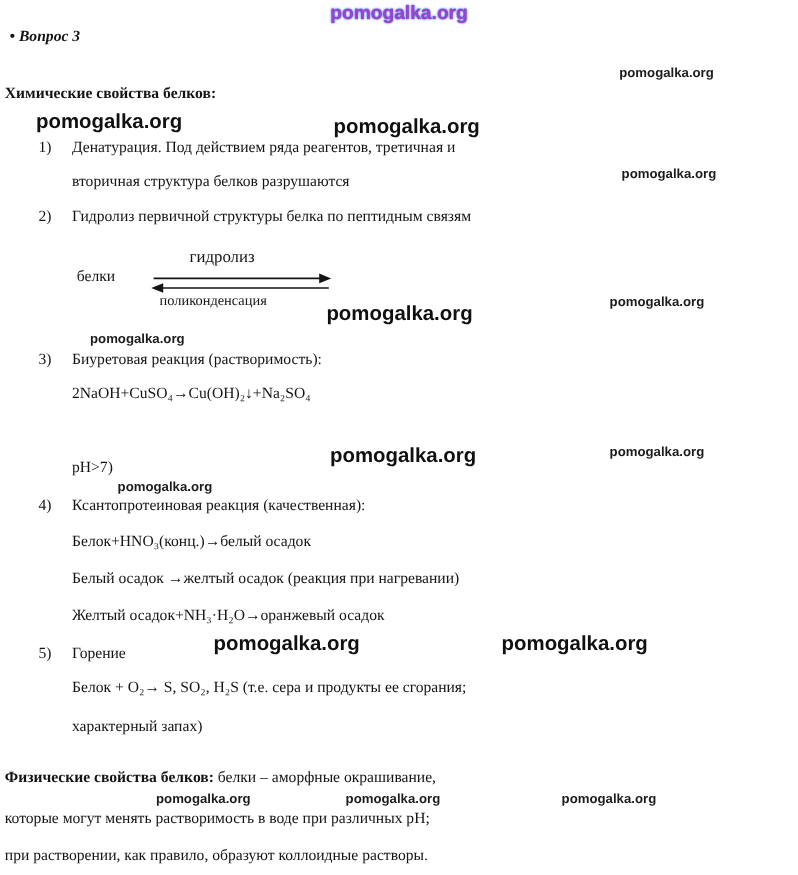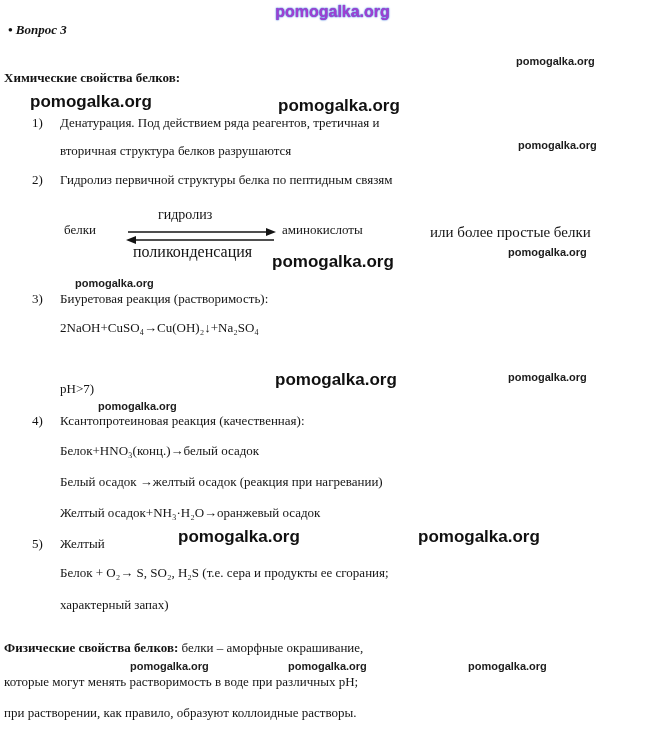--- a/index.html
+++ b/index.html
@@ -30,21 +30,21 @@
   .wm-small{
     font-family:"Liberation Sans","DejaVu Sans",sans-serif;
     font-size:11px;font-weight:bold;color:#1c1c1c;
   }
   .wm-bold{
     font-family:"Liberation Sans","DejaVu Sans",sans-serif;
     font-size:17px;font-weight:bold;color:#101010;
   }
   .num{width:28px;display:inline-block;}
   .scheme-label{font-size:14px;}
-  .scheme-label-sm{font-size:16px;}
+  .scheme-label-sm{font-size:12px;}
   .scheme-note{font-size:15px;}
   svg{display:block;}
 </style>
 </head>
 <body>
 
 <div class="page">
 
   <div class="abs wm-top">pomogalka.org</div>
   <div class="abs wm-small" style="left:516px;top:55px;">pomogalka.org</div>
@@ -77,38 +77,36 @@
 
   <div class="abs main" style="left:64px;top:222px;">белки</div>
   <div class="abs scheme-label" style="left:158px;top:207px;">гидролиз</div>
   <svg class="abs" style="left:126px;top:227px;" width="150" height="18" viewBox="0 0 150 18">
     <line x1="2" y1="5" x2="141" y2="5" stroke="#141414" stroke-width="1.4"></line>
     <polygon points="140,1 150,5 140,9" fill="#141414"></polygon>
     <line x1="9" y1="13" x2="148" y2="13" stroke="#141414" stroke-width="1.4"></line>
     <polygon points="10,9 0,13 10,17" fill="#141414"></polygon>
   </svg>
   <div class="abs scheme-label-sm" style="left:133px;top:243px;">поликонденсация</div>
-  <div class="abs main" style="left:282px;top:222px;">аминокислоты</div>
-  <div class="abs scheme-note" style="left:430px;top:224px;">или более простые белки</div>
 
   <div class="abs main" style="left:32px;top:291px;">
     <span class="num">3)</span><span>Биуретовая реакция (растворимость):</span>
   </div>
   <div class="abs main" style="left:60px;top:320px;">2NaOH+CuSO₄→Cu(OH)₂↓+Na₂SO₄</div>
   <div class="abs main" style="left:60px;top:381px;">pH&gt;7)</div>
 
   <div class="abs main" style="left:32px;top:413px;">
     <span class="num">4)</span><span>Ксантопротеиновая реакция (качественная):</span>
   </div>
   <div class="abs main" style="left:60px;top:443px;">Белок+HNO₃(конц.)→белый осадок</div>
   <div class="abs main" style="left:60px;top:474px;">Белый осадок →желтый осадок (реакция при нагревании)</div>
   <div class="abs main" style="left:60px;top:505px;">Желтый осадок+NH₃·H₂O→оранжевый осадок</div>
 
   <div class="abs main" style="left:32px;top:536px;">
-    <span class="num">5)</span><span>Желтый</span>
+    <span class="num">5)</span><span>Горение</span>
   </div>
   <div class="abs main" style="left:60px;top:565px;">Белок + O₂→ S, SO₂, H₂S (т.е. сера и продукты ее сгорания;</div>
   <div class="abs main" style="left:60px;top:597px;">характерный запах)</div>
 
   <div class="abs main" style="left:4px;top:640px;">
     <span class="bold">Физические свойства белков:</span><span> белки – аморфные окрашивание,</span>
   </div>
   <div class="abs main" style="left:4px;top:674px;">которые могут менять растворимость в воде при различных pH;</div>
   <div class="abs main" style="left:4px;top:705px;">при растворении, как правило, образуют коллоидные растворы.</div>
 

